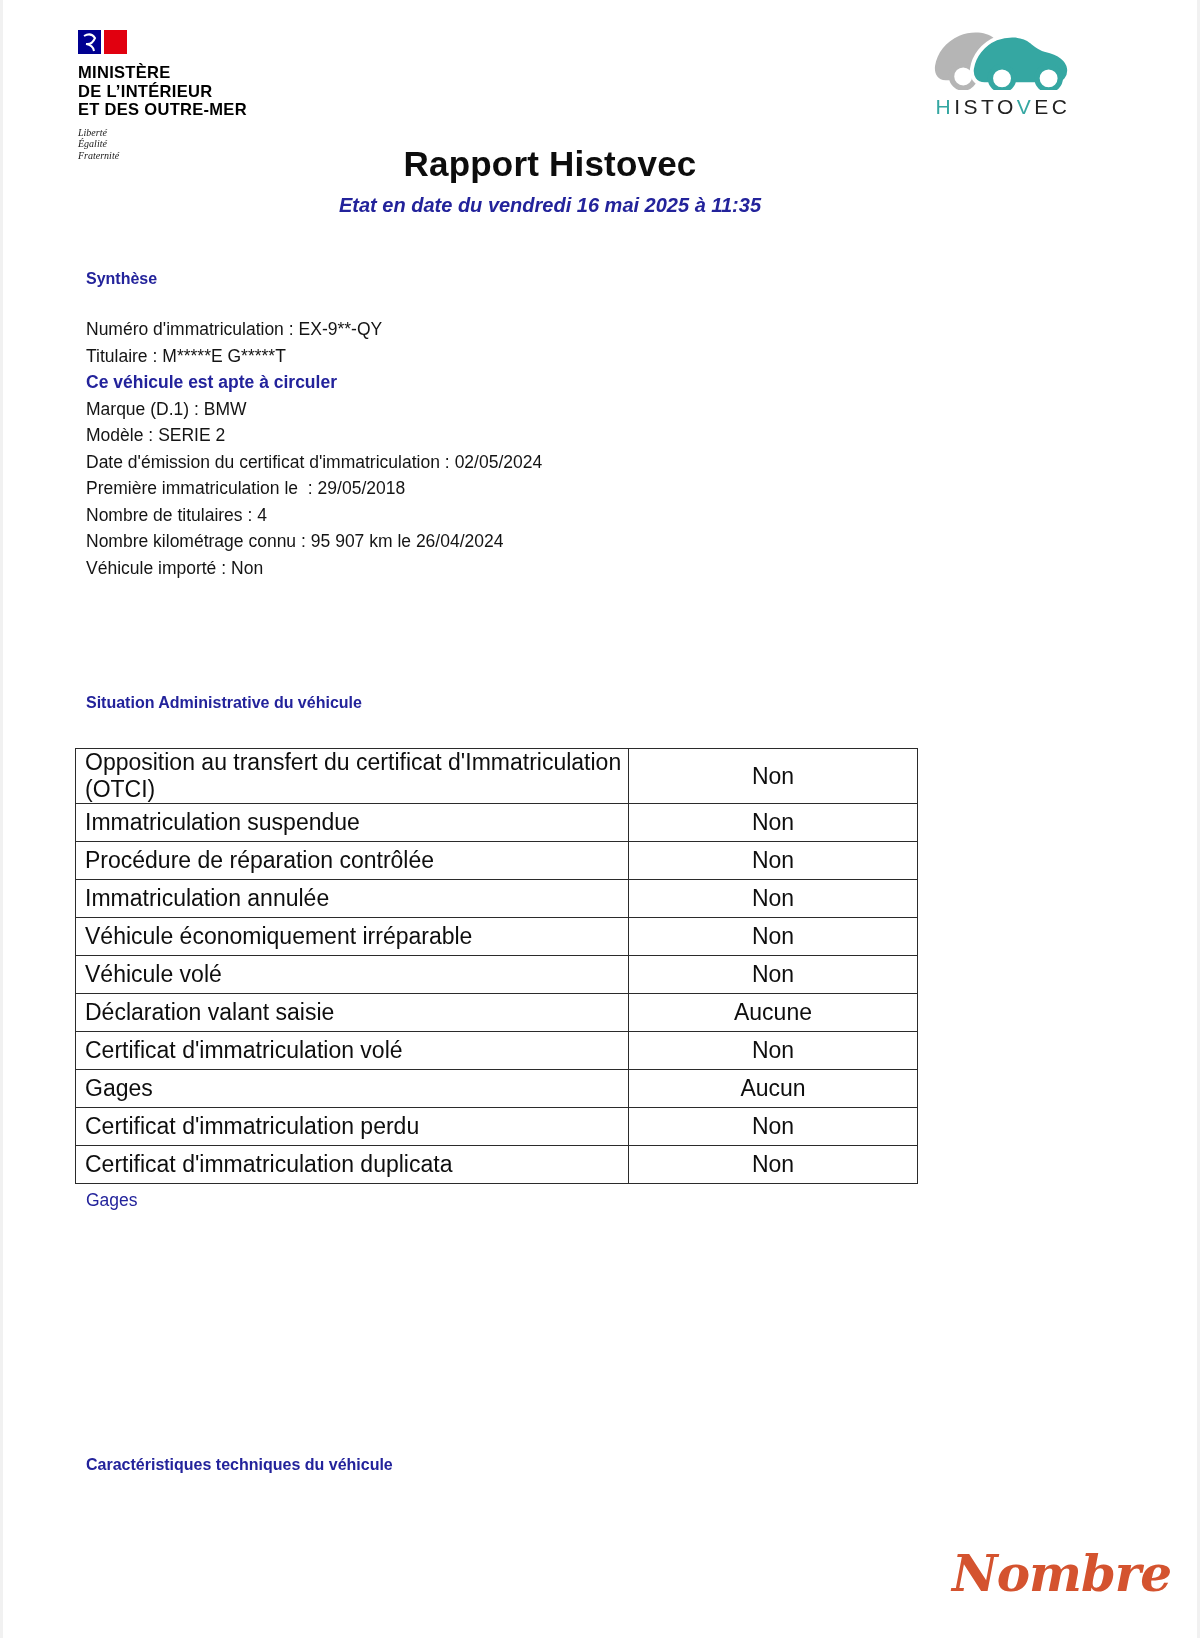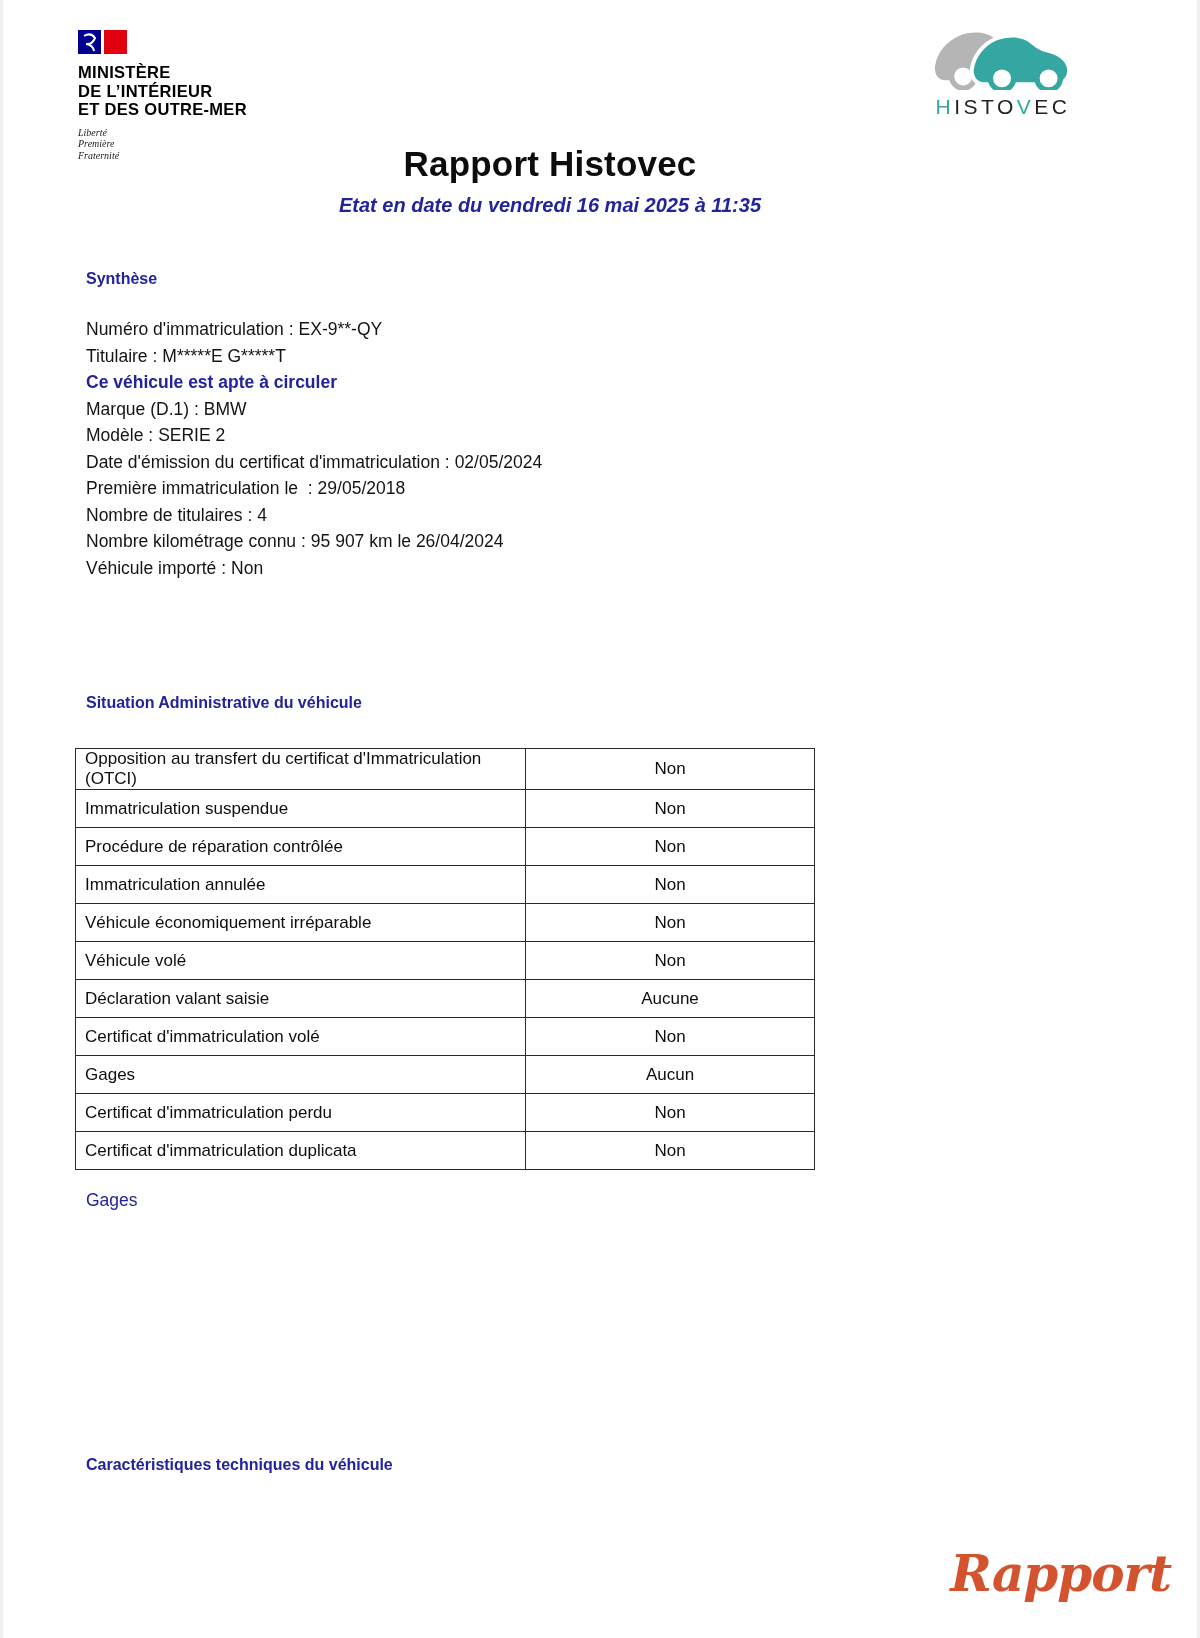--- a/index.html
+++ b/index.html
@@ -33,22 +33,22 @@
   .sec-h.admin{top:694px;}
   .sec-h.tech{top:1456px;}
 
   
   .synthese-lines{position:absolute;left:83px;top:316px;font-size:17.5px;line-height:26.5px;color:#141414;}
   .f-label{white-space:pre-wrap;}
   .f-value{margin-left:5px;white-space:pre-wrap;}
   .field-line.hl .f-label{color:var(--navy);font-weight:bold;text-align:center;}
 
   
-  .admin-table{position:absolute;left:72px;top:748px;width:740px;border-collapse:collapse;
-               font-size:17px;color:#0e0e0e;border-radius:10px;}
+  .admin-table{position:absolute;left:72px;top:748px;width:843px;border-collapse:collapse;
+               font-size:23px;color:#0e0e0e;border-radius:10px;}
   .admin-table td{border:1.6px solid #2b2b2b;height:37px;padding:0;}
   .admin-table .c-label{padding-left:9px;}
   .admin-table .c-value{width:288px;text-align:center;}
 
   
   .gages-link{position:absolute;left:83px;top:1190px;font-size:17.5px;color:var(--navy);cursor:pointer;}
 
   
   .vroomiz{position:absolute;right:26px;top:1544px;font-family:"DejaVu Serif", serif;
            font-style:italic;font-weight:bold;font-size:50px;color:var(--brandOrange);letter-spacing:-1px;}
@@ -66,21 +66,21 @@
     </svg>
     <div class="name">
 
     <div>MINISTÈRE</div>
         <div>DE L’INTÉRIEUR</div>
         <div>ET DES OUTRE-MER</div>
       </div>
     <div class="motto">
 
     <div>Liberté</div>
-        <div>Première</div>
+        <div>Égalité</div>
         <div>Fraternité</div>
       </div>
   </div>
 
   <div class="histovec">
     <svg width="150" height="66" viewBox="0 0 150 68">
 
       <path d="M16,58 C7,58 4,50 5,43 C7,30 16,18 30,12 C43,7 58,8 66,15 C71,19 74,22 81,24 C94,27 102,34 103,43 C104,52 98,58 90,58 Z" fill="#b5b5b5"></path>
       <circle cx="34" cy="54" r="12" fill="#ffffff" stroke="#b5b5b5" stroke-width="5.5"></circle>
 
@@ -178,15 +178,15 @@
           <td class="c-label">Certificat d'immatriculation duplicata</td>
           <td class="c-value">Non</td>
         </tr>
       </tbody>
   </table>
 
   <div class="gages-link">Gages</div>
 
   <div class="sec-h tech">Caractéristiques techniques du véhicule</div>
 
-  <div class="vroomiz">Rapport</div>
+  <div class="vroomiz">Nombre</div>
 
 </div>
 
 </body></html>

